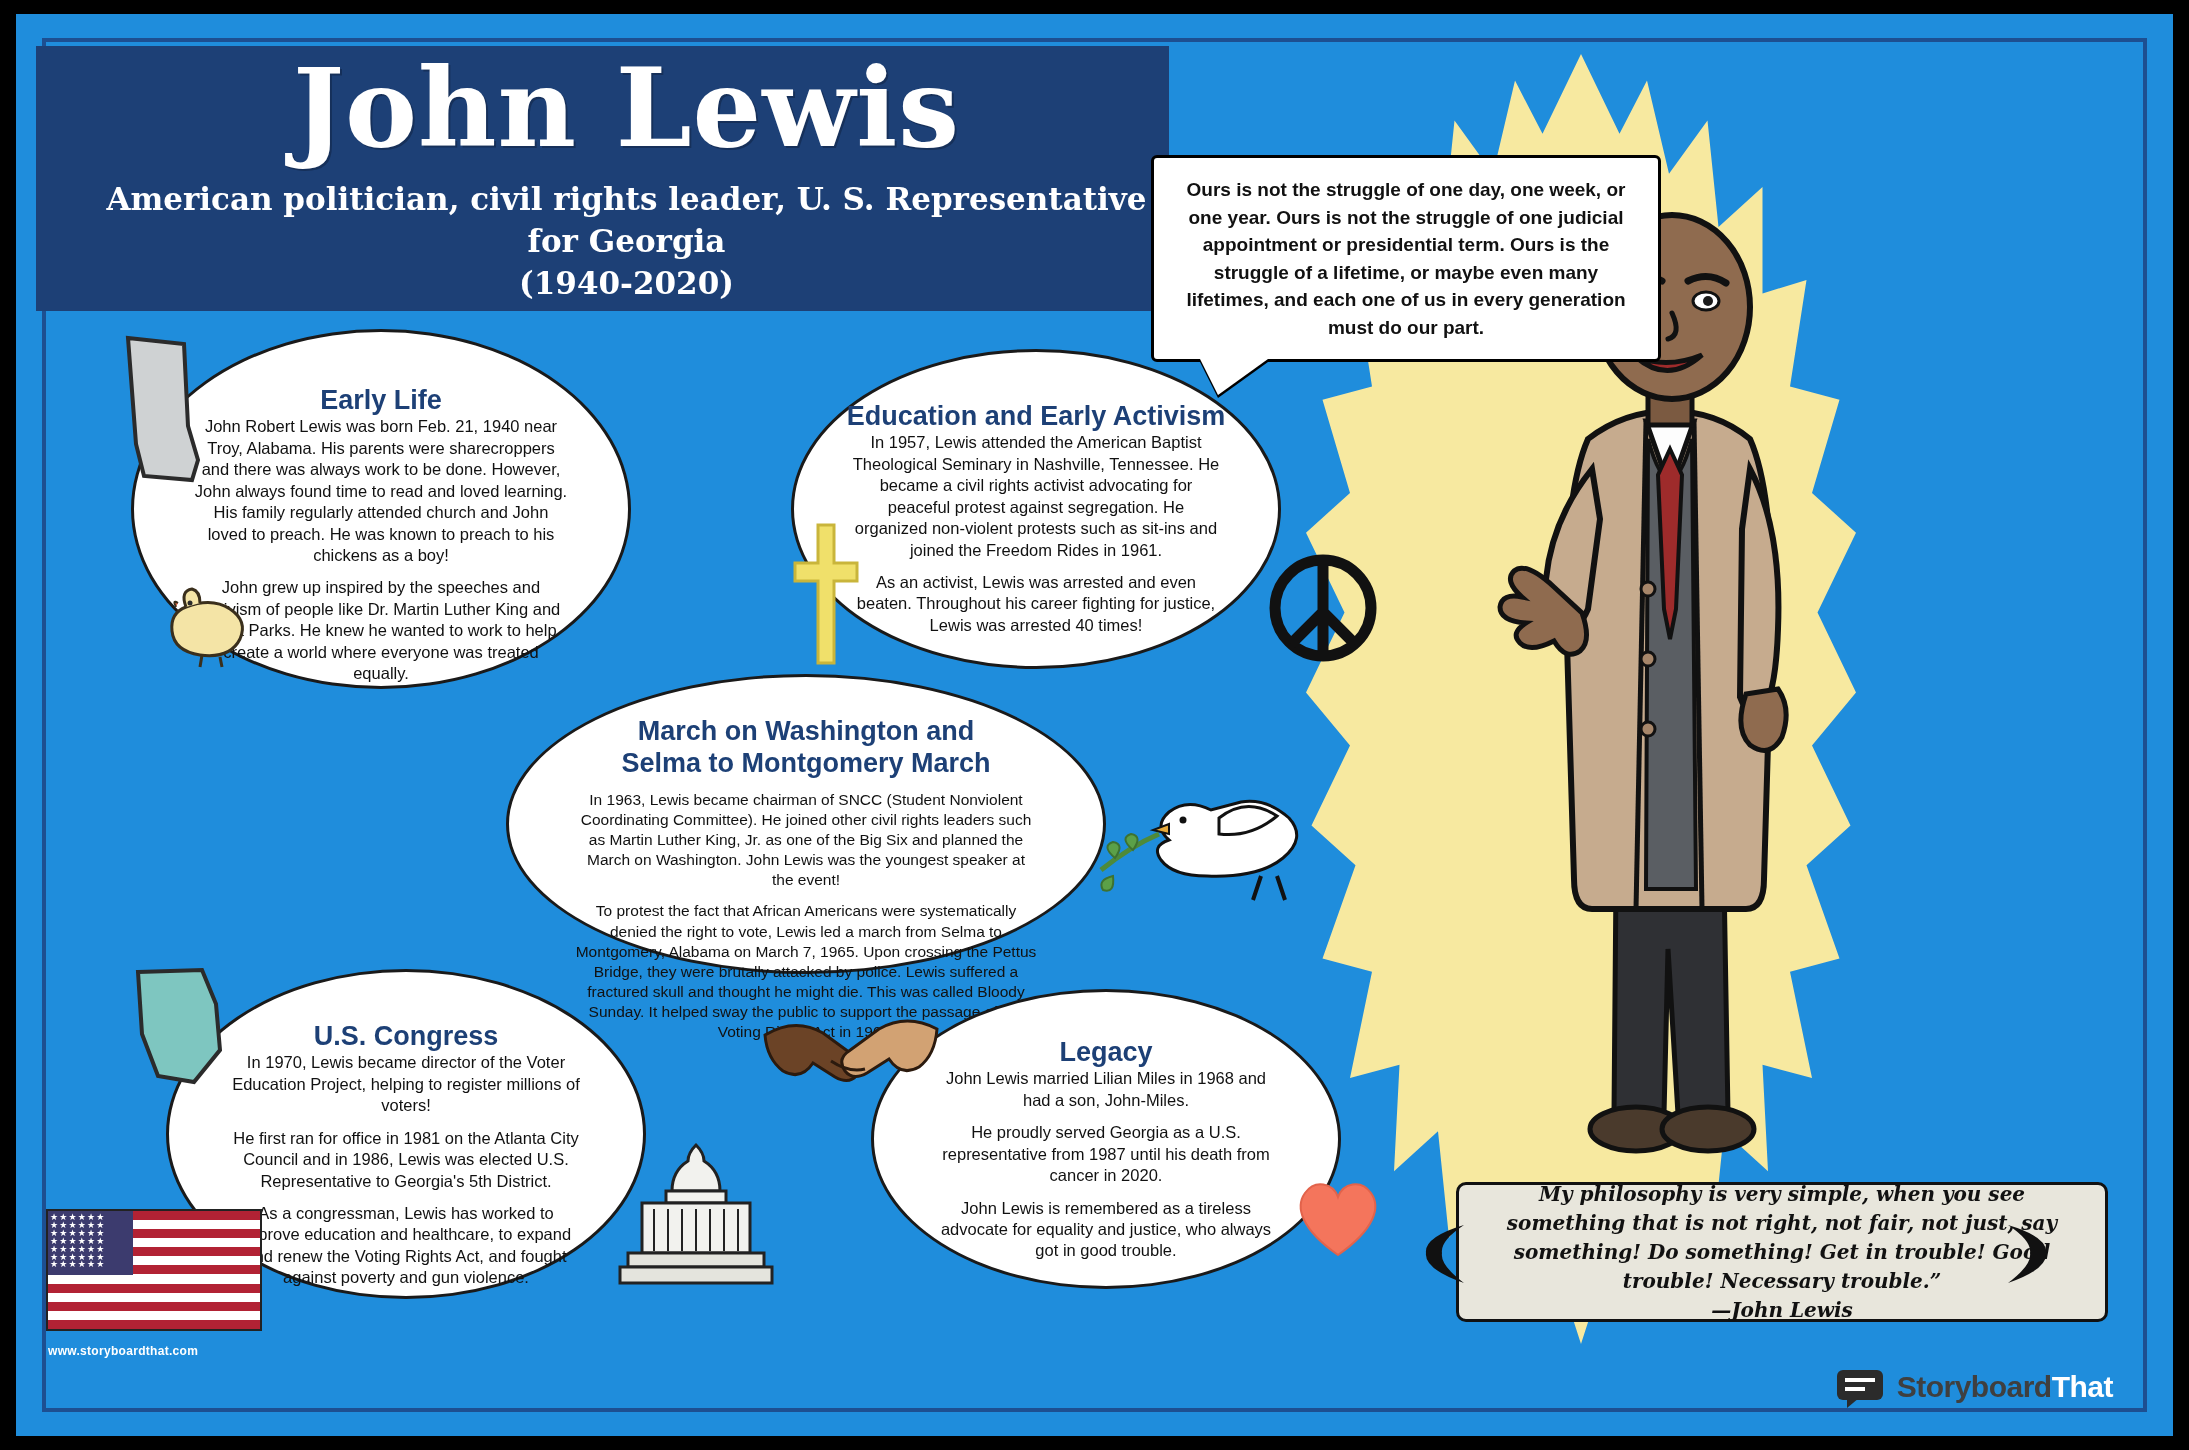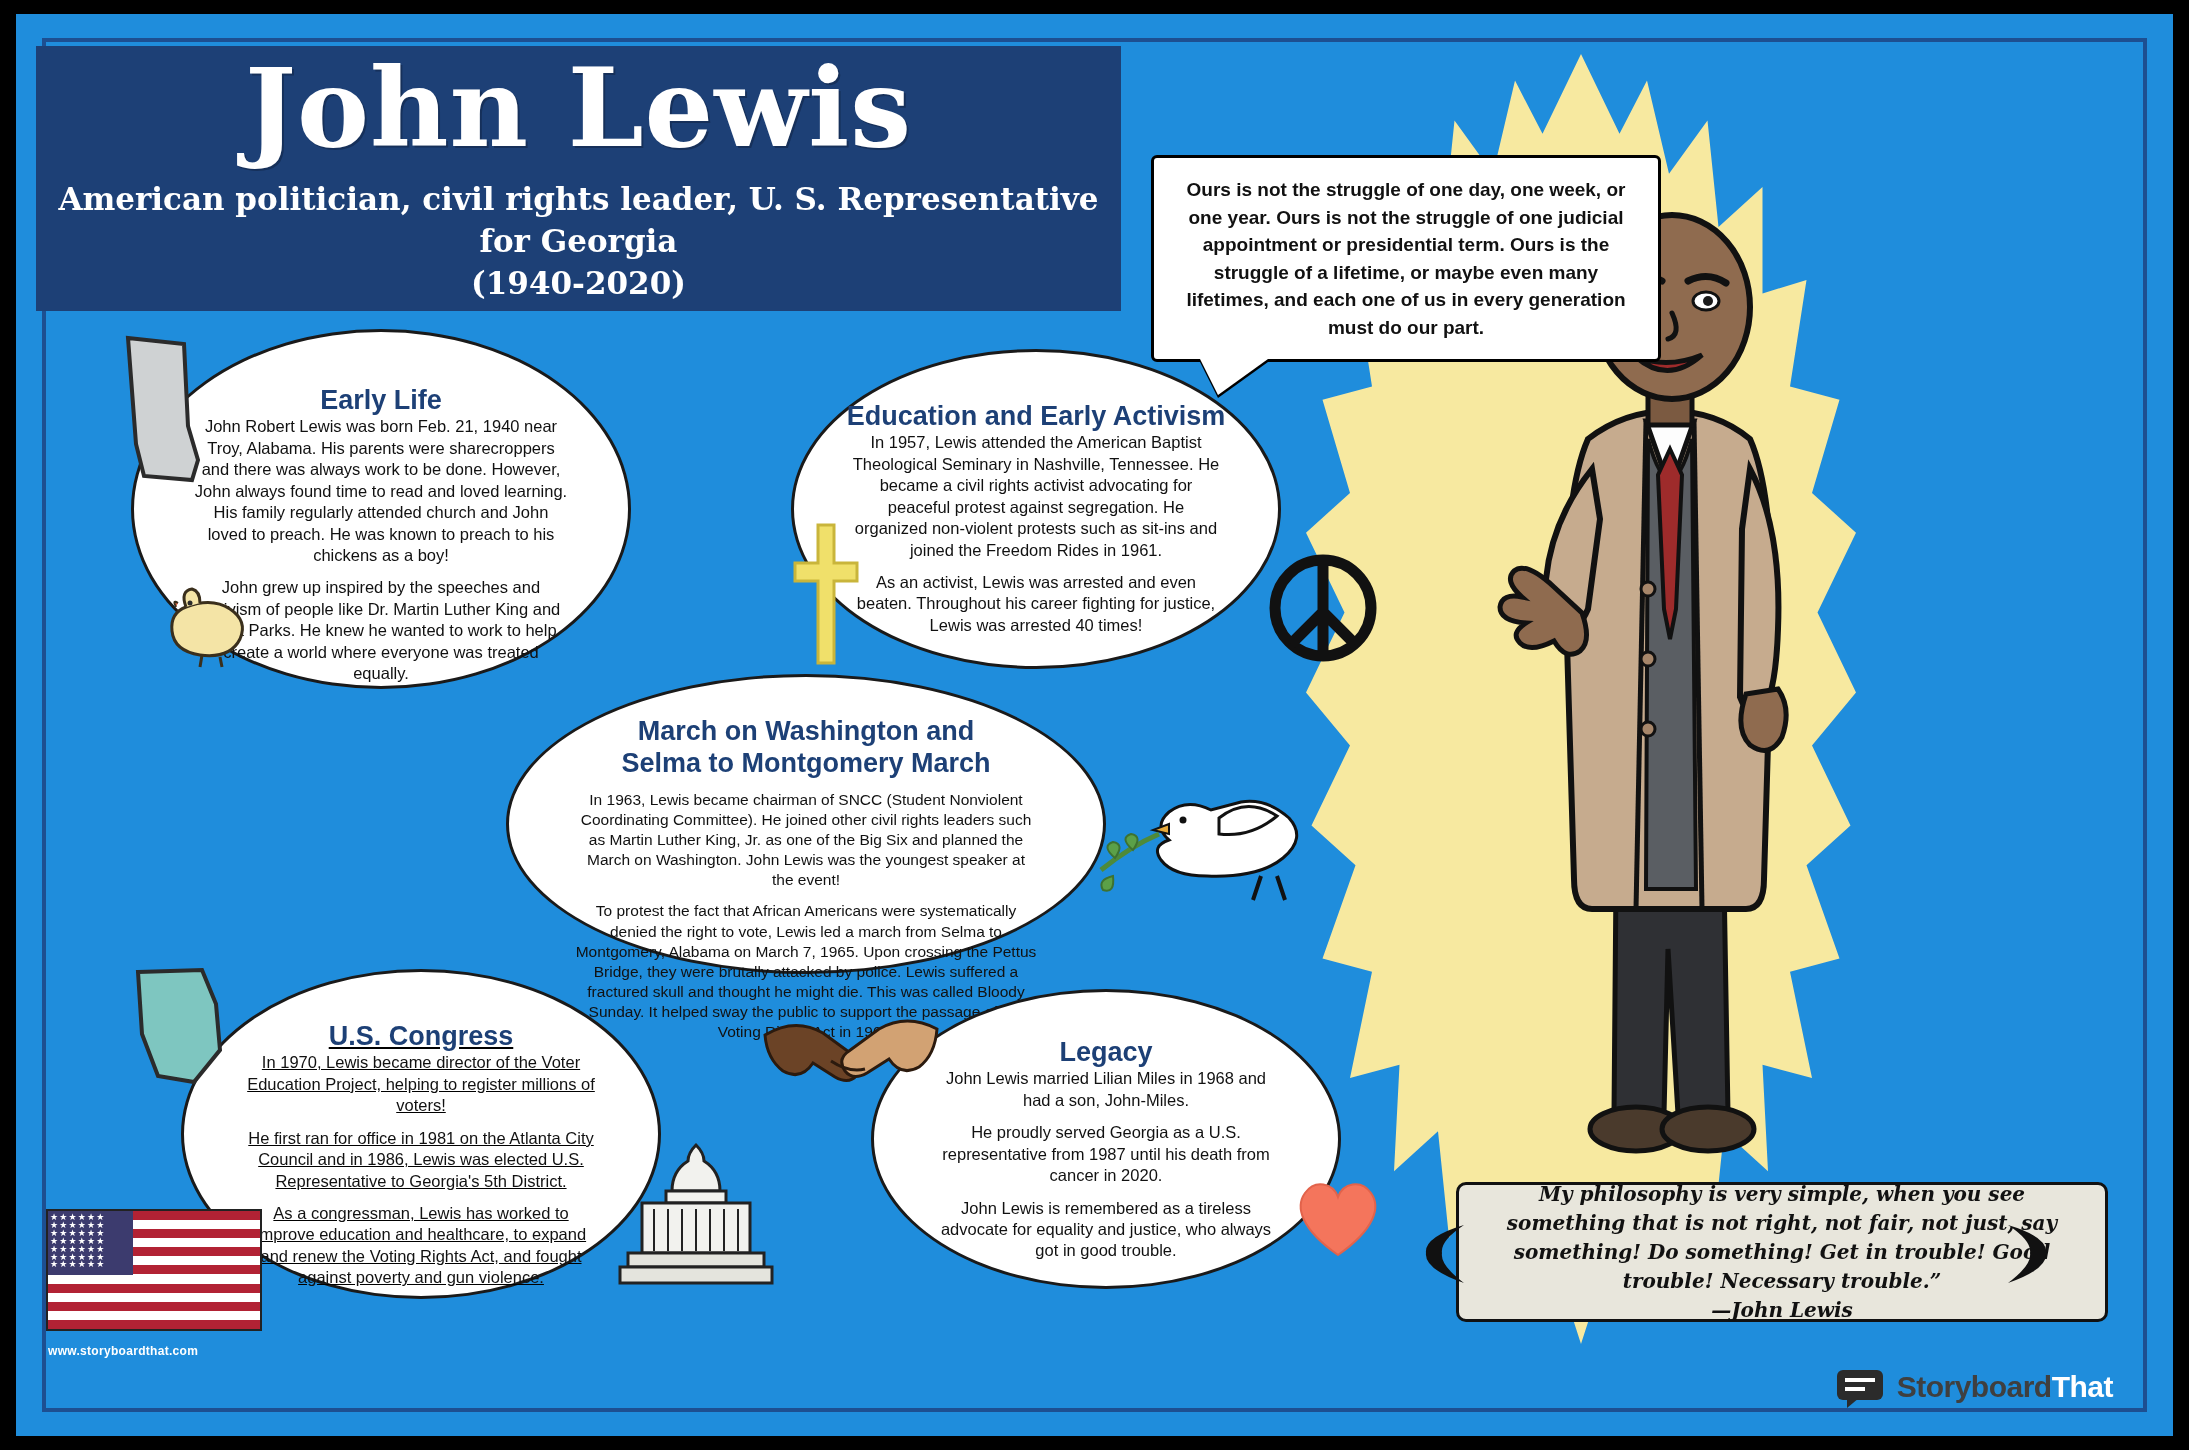--- a/index.html
+++ b/index.html
@@ -19,21 +19,21 @@
     position:absolute;left:26px;top:24px;right:26px;bottom:24px;
     border:4px solid #1d4f91;
     box-sizing:border-box;
     pointer-events:none;
   }
   
   .title-block{
     position:absolute;left:20px;top:32px;width:1085px;height:265px;
     background:#1d4076;
     display:flex;flex-direction:column;align-items:center;justify-content:center;
-    color:#fff;text-align:center;
+    color:#fff;text-align:center;padding-left:48px;
   }
   .title-main{
     font-family:"DejaVu Serif", serif;
     font-weight:bold;
     font-size:108px;
     line-height:1.05;
     letter-spacing:1px;
     text-shadow:2px 2px 0 #16305a;
   }
   .title-sub{
@@ -104,21 +104,21 @@
     margin:0;color:#1d4076;font-size:27px;font-weight:bold;line-height:1.2;
   }
   .ellipse p{
     margin:0 0 11px 0;font-size:16.5px;line-height:1.3;color:#111;
   }
   .ellipse .body{padding:0 14px;}
   
   #card-early{left:115px;top:315px;width:500px;height:360px;padding:52px 46px 0;}
   #card-edu{left:775px;top:335px;width:490px;height:320px;padding:48px 44px 0;}
   #card-march{left:490px;top:660px;width:600px;height:300px;padding:38px 52px 0;}
-  #card-congress{left:165px;top:955px;width:480px;height:330px;padding:48px 44px 0;text-decoration:underline;}
+  #card-congress{left:150px;top:955px;width:480px;height:330px;padding:48px 44px 0;}
   #card-legacy{left:855px;top:975px;width:470px;height:300px;padding:44px 42px 0;}
   
   .quote-box{
     position:absolute;left:113px;top:715px;width:330px;height:185px;
     background:#fff;border:7px solid #f0b323;border-radius:14px;
     box-sizing:border-box;
     display:flex;flex-direction:column;align-items:center;justify-content:center;
     text-align:center;padding:10px 18px;
     font-family:"DejaVu Serif", serif;
     font-style:italic;font-weight:bold;font-size:18.5px;line-height:1.35;color:#111;

